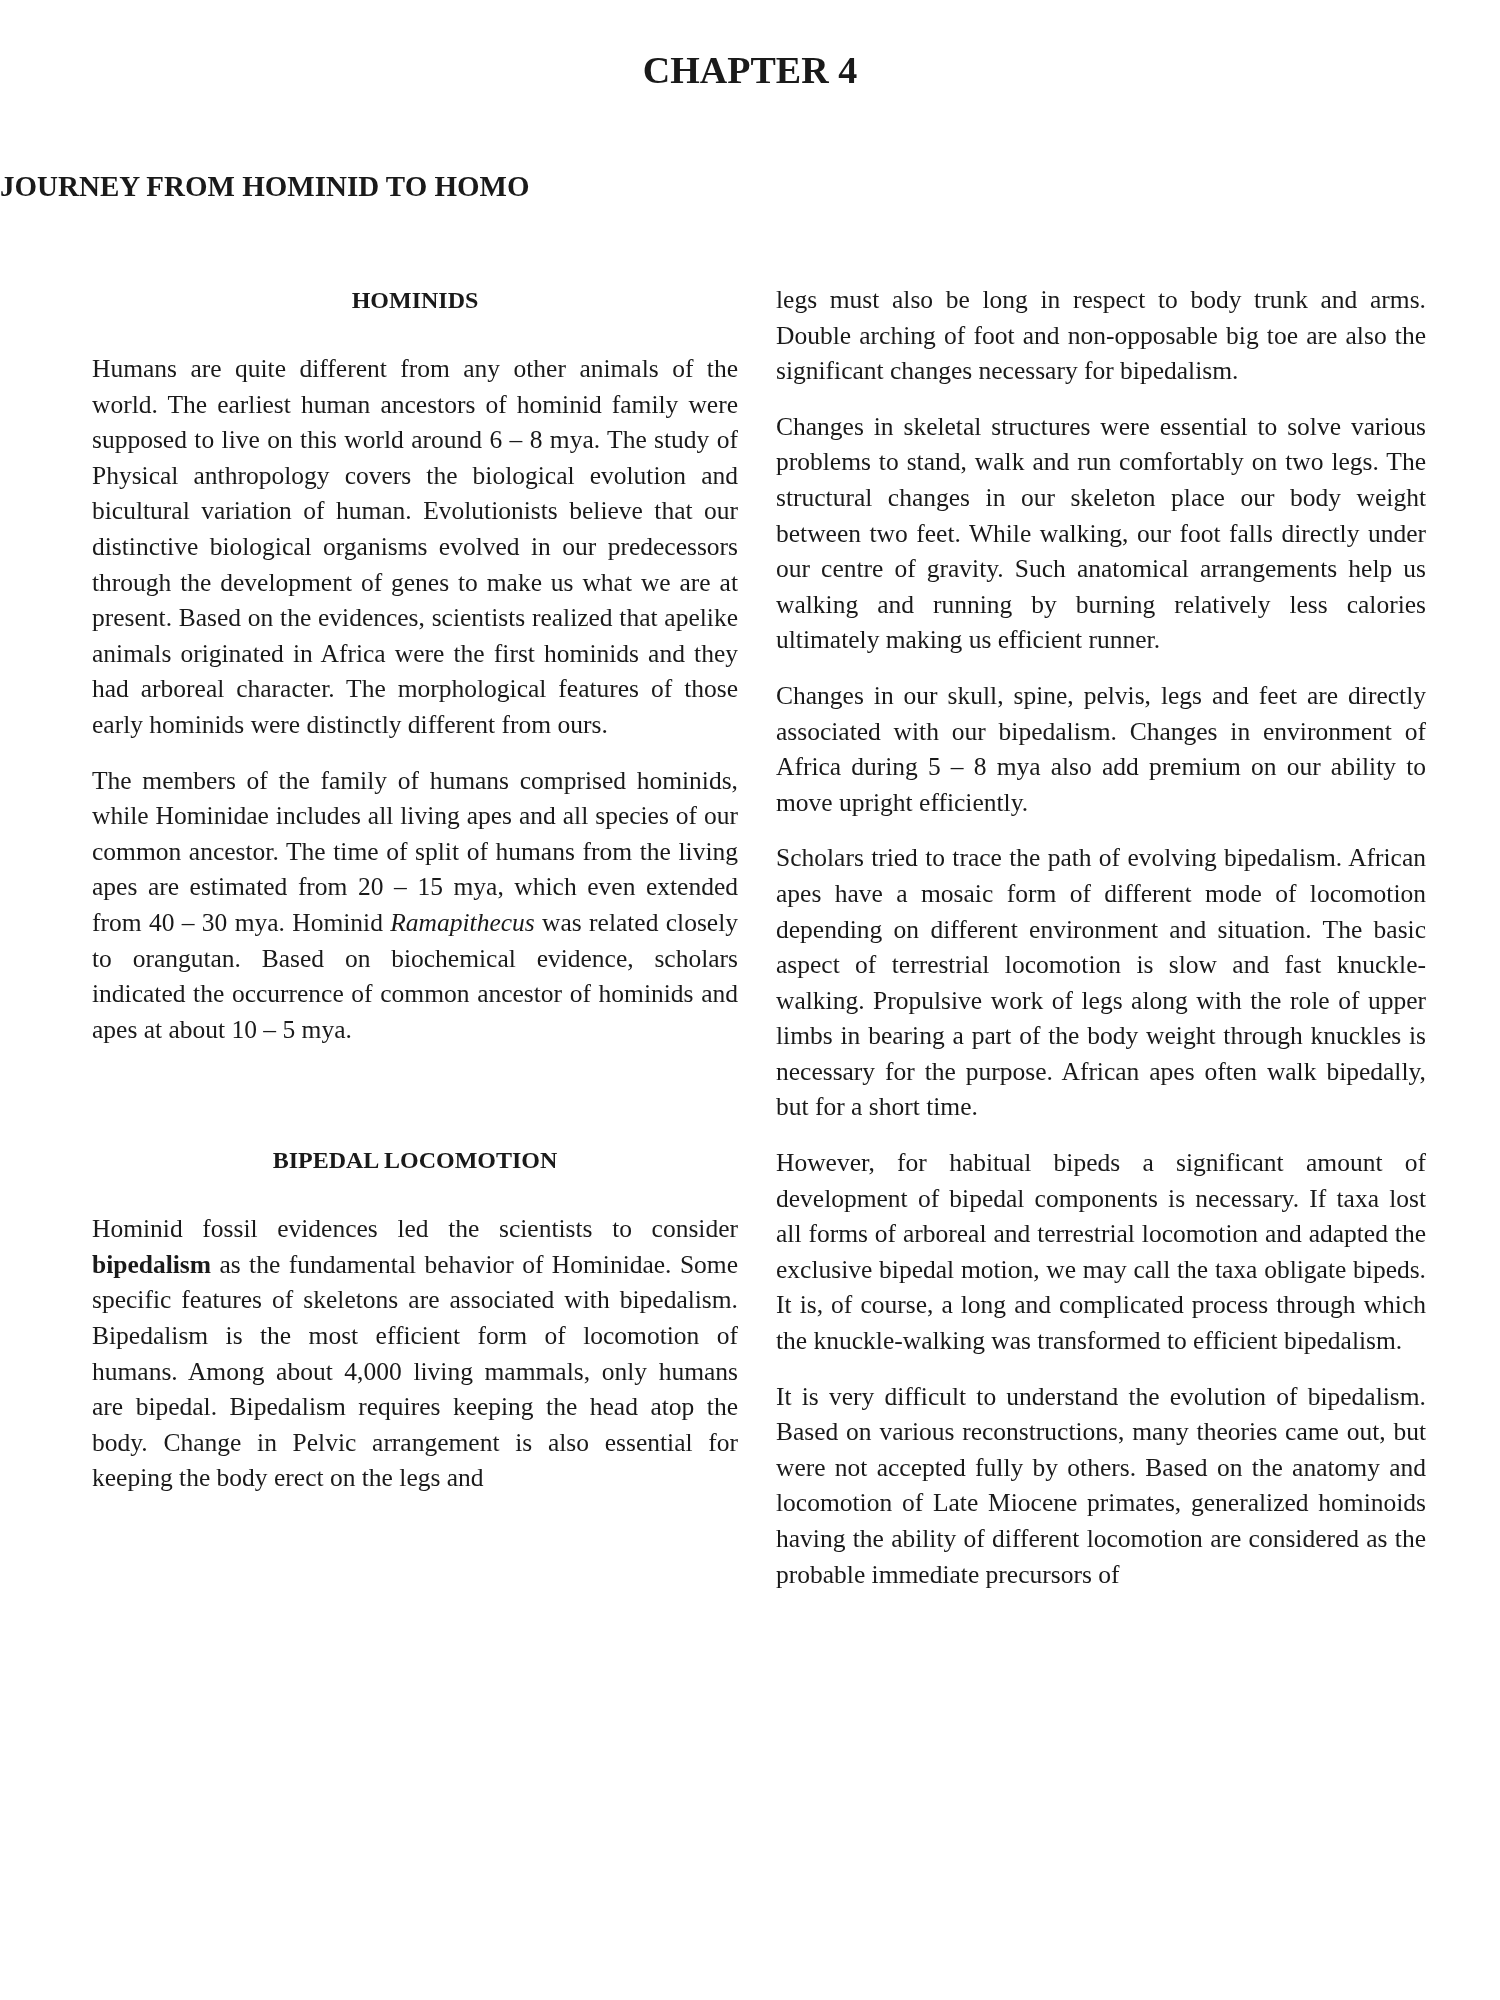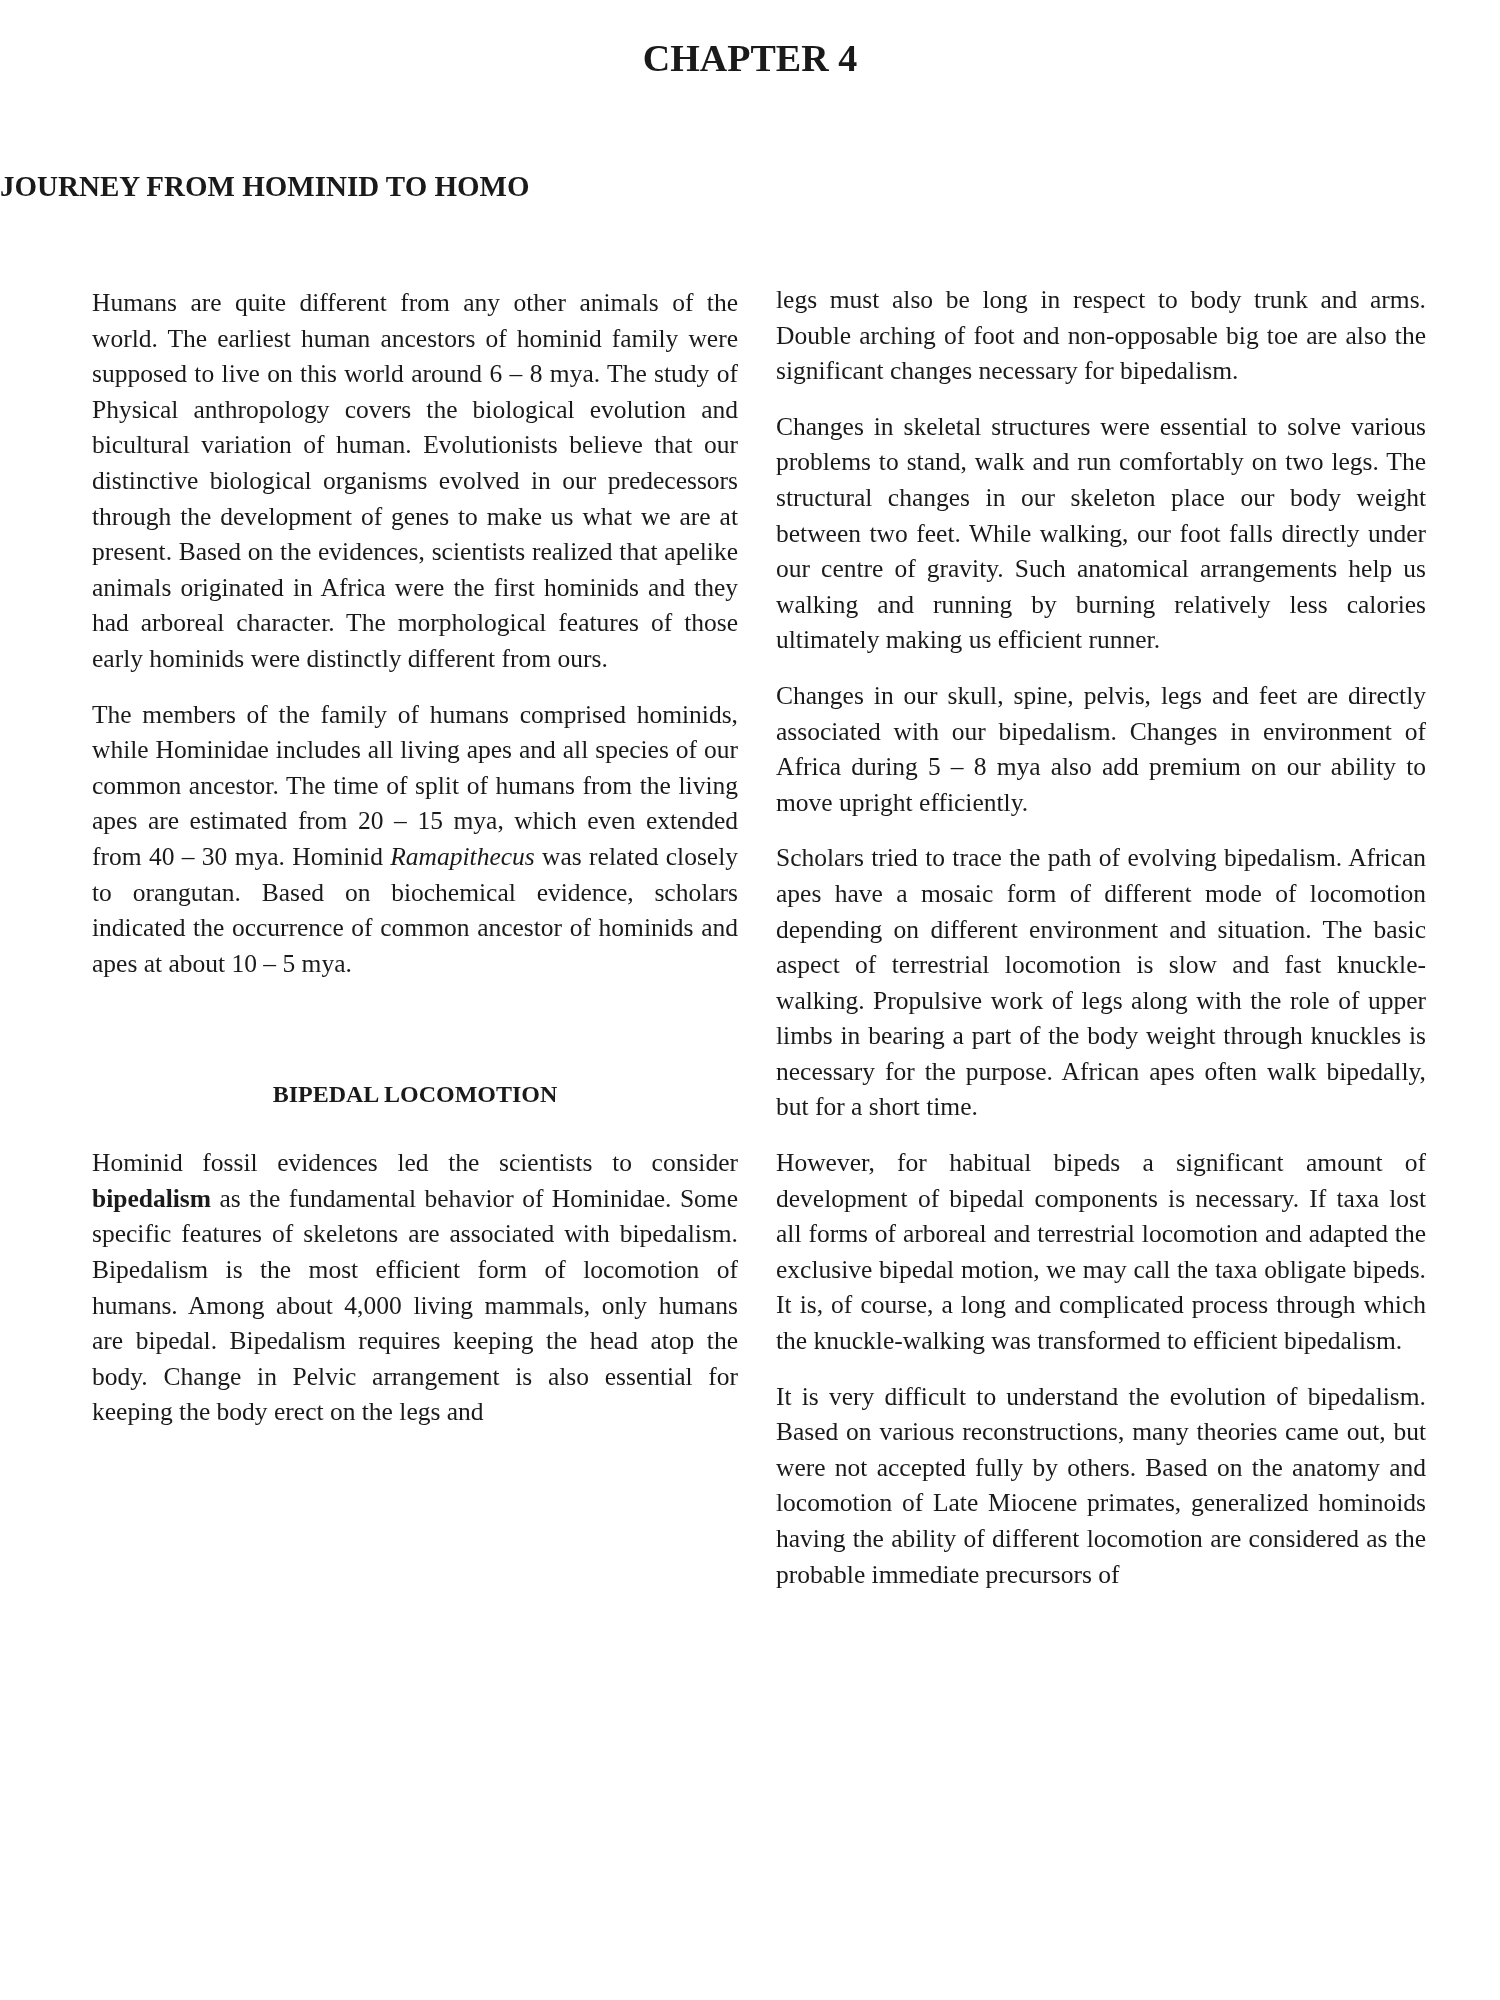--- a/index.html
+++ b/index.html
@@ -1,38 +1,39 @@
 <!DOCTYPE html>
 <html><head>
 <meta charset="utf-8">
 <style>
   html, body { margin: 0; padding: 0; background: #ffffff; }
   body { width: 1500px; height: 2000px; position: relative; overflow: hidden;
          font-family: "Liberation Serif", serif; color: #1a1a1a; }
-  .chapter-title { position: absolute; top: 36px; left: 0; width: 1500px; text-align: center;
+  .chapter-title { position: absolute; top: 48px; left: 0; width: 1500px; text-align: center;
          font-weight: bold; font-size: 38px; letter-spacing: 0px; }
   .chapter-subtitle { position: absolute; top: 170px; left: 0; width: 1500px; text-align: left;
          font-weight: bold; font-size: 29px; }
   .col { position: absolute; top: 285px; }
   .col-left { left: 92px; width: 646px; }
   .col-right { left: 776px; width: 650px; top: 282px; }
   .section-heading { text-align: center; font-weight: bold; font-size: 24px; margin: 0 0 36px 0; line-height: 30px; }
   .para { margin: 0; font-size: 25.5px; line-height: 35.6px; text-align: justify; }
   .para + .para { margin-top: 20px; }
   .section-gap { height: 98px; }
   .bold { font-weight: bold; font-family: Liberation Serif, serif; }
   .ital { font-style: italic; }
 </style>
 </head>
 <body>
 
 <div class="chapter-title">CHAPTER 4</div>
 <div class="chapter-subtitle">JOURNEY FROM HOMINID TO HOMO</div>
 
 <div class="col col-left">
+  <div class="section-heading">HOMINIDS</div>
   <p class="para">Humans are quite different from any other animals of the world. The earliest human ancestors of hominid family were supposed to live on this world around 6 – 8 mya. The study of Physical anthropology covers the biological evolution and bicultural variation of human. Evolutionists believe that our distinctive biological organisms evolved in our predecessors through the development of genes to make us what we are at present. Based on the evidences, scientists realized that apelike animals originated in Africa were the first hominids and they had arboreal character. The morphological features of those early hominids were distinctly different from ours.</p>
   <p class="para"><span>The members of the family of humans comprised hominids, while Hominidae includes all living apes and all species of our common ancestor. The time of split of humans from the living apes are estimated from 20 – 15 mya, which even extended from 40 – 30 mya. Hominid </span><span class="ital">Ramapithecus</span><span> was related closely to orangutan. Based on biochemical evidence, scholars indicated the occurrence of common ancestor of hominids and apes at about 10 – 5 mya.</span></p>
   <div class="section-gap"></div>
   <div class="section-heading">BIPEDAL LOCOMOTION</div>
   <p class="para"><span>Hominid fossil evidences led the scientists to consider </span><span class="bold">bipedalism</span><span> as the fundamental behavior of Hominidae. Some specific features of skeletons are associated with bipedalism. Bipedalism is the most efficient form of locomotion of humans. Among about 4,000 living mammals, only humans are bipedal. Bipedalism requires keeping the head atop the body. Change in Pelvic arrangement is also essential for keeping the body erect on the legs and</span></p>
 </div>
 
 <div class="col col-right">
   <p class="para">legs must also be long in respect to body trunk and arms. Double arching of foot and non-opposable big toe are also the significant changes necessary for bipedalism.</p>
   <p class="para">Changes in skeletal structures were essential to solve various problems to stand, walk and run comfortably on two legs. The structural changes in our skeleton place our body weight between two feet. While walking, our foot falls directly under our centre of gravity. Such anatomical arrangements help us walking and running by burning relatively less calories ultimately making us efficient runner.</p>

